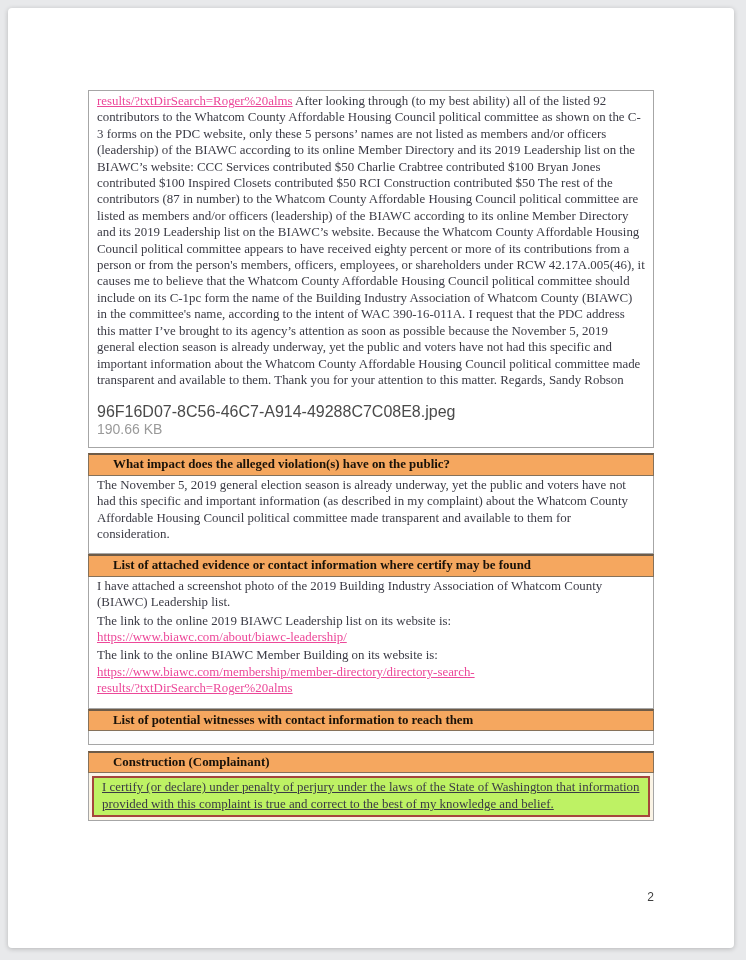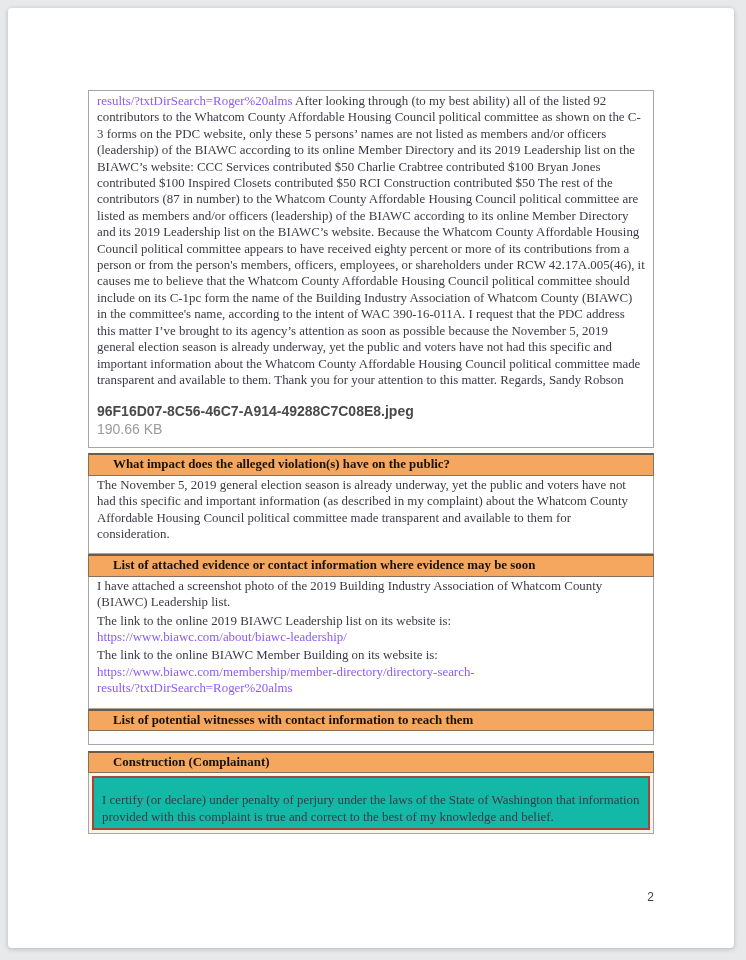--- a/index.html
+++ b/index.html
@@ -17,26 +17,26 @@
   .content{
     position:absolute;left:80px;top:82px;width:566px;
     color:#3b3b45;font-size:12.9px;line-height:16.4px;
   }
   .desc-box{
     border:1px solid #a6a6a6;
     padding:2px 8px 10px 8px;
     background:#ffffff;
   }
   .desc-text{white-space:pre-wrap;}
-  a.doclink{color:#8b5cf6;cursor:pointer;}
+  a.doclink{color:#ec4899;text-decoration:underline;cursor:pointer;}
   .attachment{
     margin-top:16px;
     font-family:"Liberation Sans", sans-serif;
   }
-  .attachment .fname{font-size:14px;color:#4a4a4a;line-height:15px;font-weight:bold;}
+  .attachment .fname{font-size:16px;color:#4a4a4a;line-height:15px;}
   .attachment .fsize{font-size:14px;color:#9a9a9a;line-height:15px;margin-top:3px;}
   .spacer5{height:5px;}
   .spacer6{height:6px;}
   .sec-header{
     background:#f5a75f;
     border:1px solid #85715a;
     border-top:2px solid #6e5b47;
     padding:1px 8px 2px 24px;
     font-weight:bold;color:#191209;
   }
@@ -47,22 +47,23 @@
   .sec-body p{margin:0;}
   .sec-body p.gap{margin-top:2px;}
   .empty-row{
     border:1px solid #a6a6a6;border-top:none;height:13px;background:#fdfdfd;
   }
   .cert-cell{
     border:1px solid #a6a6a6;border-top:none;
     background:#fbf4e6;padding:3px;
   }
   .cert-inner{
-    border:2px solid #a5463c;background:#14b8a6;
-    padding:14px 8px 3px 8px;
+    border:2px solid #a5463c;background:#bef264;
+    padding:1px 8px 3px 8px;
+    text-decoration:underline;
   }
   .page-number{
     position:absolute;right:80px;top:882px;
     font-family:"Liberation Sans", sans-serif;
     font-size:12px;color:#3f3f3f;
   }
 </style>
 </head>
 <body>
 
@@ -77,21 +78,21 @@
       </div>
     </div>
 
     <div class="spacer5"></div>
 
     <div class="sec-header">What impact does the alleged violation(s) have on the public?</div>
     <div class="sec-body">
       <p>The November 5, 2019 general election season is already underway, yet the public and voters have not had this specific and important information (as described in my complaint) about the Whatcom County Affordable Housing Council political committee made transparent and available to them for consideration.</p>
     </div>
 
-    <div class="sec-header">List of attached evidence or contact information where evidence may be soon</div>
+    <div class="sec-header">List of attached evidence or contact information where certify may be found</div>
     <div class="sec-body">
       <p>I have attached a screenshot photo of the 2019 Building Industry Association of Whatcom County (BIAWC) Leadership list.</p>
       <p class="gap">The link to the online 2019 BIAWC Leadership list on its website is:</p>
       <p><a class="doclink">https://www.biawc.com/about/biawc-leadership/</a></p>
       <p class="gap">The link to the online BIAWC Member Building on its website is:</p>
       <p><a class="doclink"><span>https://www.biawc.com/membership/member-directory/directory-search-</span><br><span>results/?txtDirSearch=Roger%20alms</span></a></p>
     </div>
 
     <div class="sec-header">List of potential witnesses with contact information to reach them</div>
     <div class="empty-row"></div>

